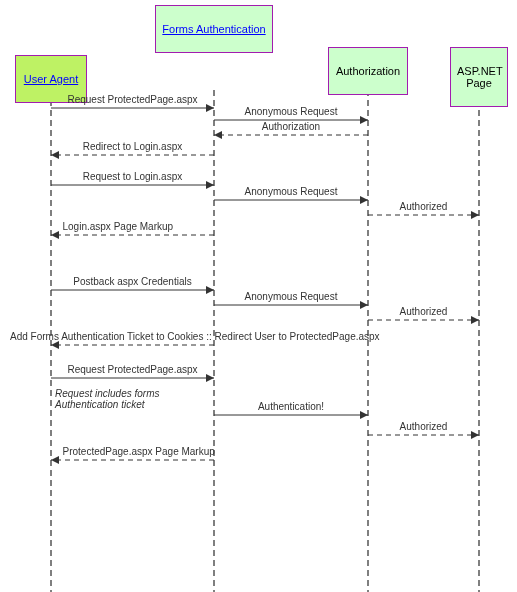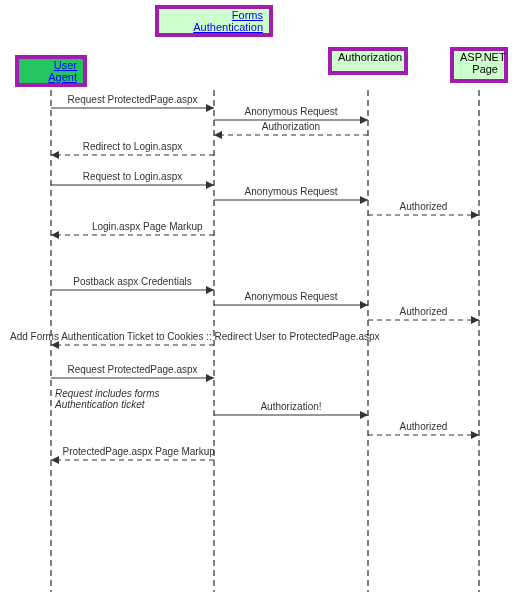--- a/index.html
+++ b/index.html
@@ -13,27 +13,27 @@
       position: relative;
     }
     .diagram {
       position: relative;
       width: 517px;
       height: 592px;
     }
     
     .actor-box {
       position: absolute;
-      border: 4px solid #a21caf;
-      padding: 0 6px;
-      text-align: right;
+      border: 1px solid #a21caf;
+      padding: 17px 6px;
+      text-align: center;
       font-size: 11px;
     }
     .actor-box.highlighted {
-      background: #22c55e;
+      background: #bef264;
     }
     .actor-box.green {
       background: #ccffcc;
     }
     .actor-box a {
       color: #00f;
       text-decoration: underline;
     }
     .msg-label {
       position: absolute;
@@ -103,24 +103,24 @@
       <div class="actor-box green" style="left: 450px; top: 47px; width: 58px; min-height: 36px;">ASP.NET<br>Page</div>
     </div>
   <div id="labels-container">
       <div class="msg-label" style="left: 62.5px; top: 94px; text-align: center; width: 140px;">Request ProtectedPage.aspx</div>
       <div class="msg-label" style="left: 221px; top: 106px; text-align: center; width: 140px;">Anonymous Request</div>
       <div class="msg-label" style="left: 221px; top: 121px; text-align: center; width: 140px;">Authorization</div>
       <div class="msg-label" style="left: 62.5px; top: 141px; text-align: center; width: 140px;">Redirect to Login.aspx</div>
       <div class="msg-label" style="left: 62.5px; top: 171px; text-align: center; width: 140px;">Request to Login.aspx</div>
       <div class="msg-label" style="left: 221px; top: 186px; text-align: center; width: 140px;">Anonymous Request</div>
       <div class="msg-label" style="left: 353.5px; top: 201px; text-align: center; width: 140px;">Authorized</div>
-      <div class="msg-label" style="left: 62.5px; top: 221px; text-align: right; width: 140px;">Login.aspx Page Markup</div>
+      <div class="msg-label" style="left: 62.5px; top: 221px; text-align: left; width: 140px;">Login.aspx Page Markup</div>
       <div class="msg-label" style="left: 62.5px; top: 276px; text-align: center; width: 140px;">Postback aspx Credentials</div>
       <div class="msg-label" style="left: 221px; top: 291px; text-align: center; width: 140px;">Anonymous Request</div>
       <div class="msg-label" style="left: 353.5px; top: 306px; text-align: center; width: 140px;">Authorized</div>
       <div class="msg-label" style="left: 10px; top: 331px; width: 500px;">Add Forms Authentication Ticket to Cookies :: Redirect User to ProtectedPage.aspx</div>
       <div class="msg-label" style="left: 62.5px; top: 364px; text-align: center; width: 140px;">Request ProtectedPage.aspx</div>
-      <div class="msg-label" style="left: 221px; top: 401px; text-align: center; width: 140px;">Authorization!</div>
+      <div class="msg-label" style="left: 221px; top: 401px; text-align: center; width: 140px;">Authentication!</div>
       <div class="msg-label" style="left: 353.5px; top: 421px; text-align: center; width: 140px;">Authorized</div>
       <div class="msg-label" style="left: 62.5px; top: 446px; text-align: left; width: 140px;">ProtectedPage.aspx Page Markup</div>
       <div class="msg-label italic" style="left: 55px; top: 388px; width: 160px;">Request includes forms<br>Authentication ticket</div>
     </div>
 </div>
 
 </body></html>

